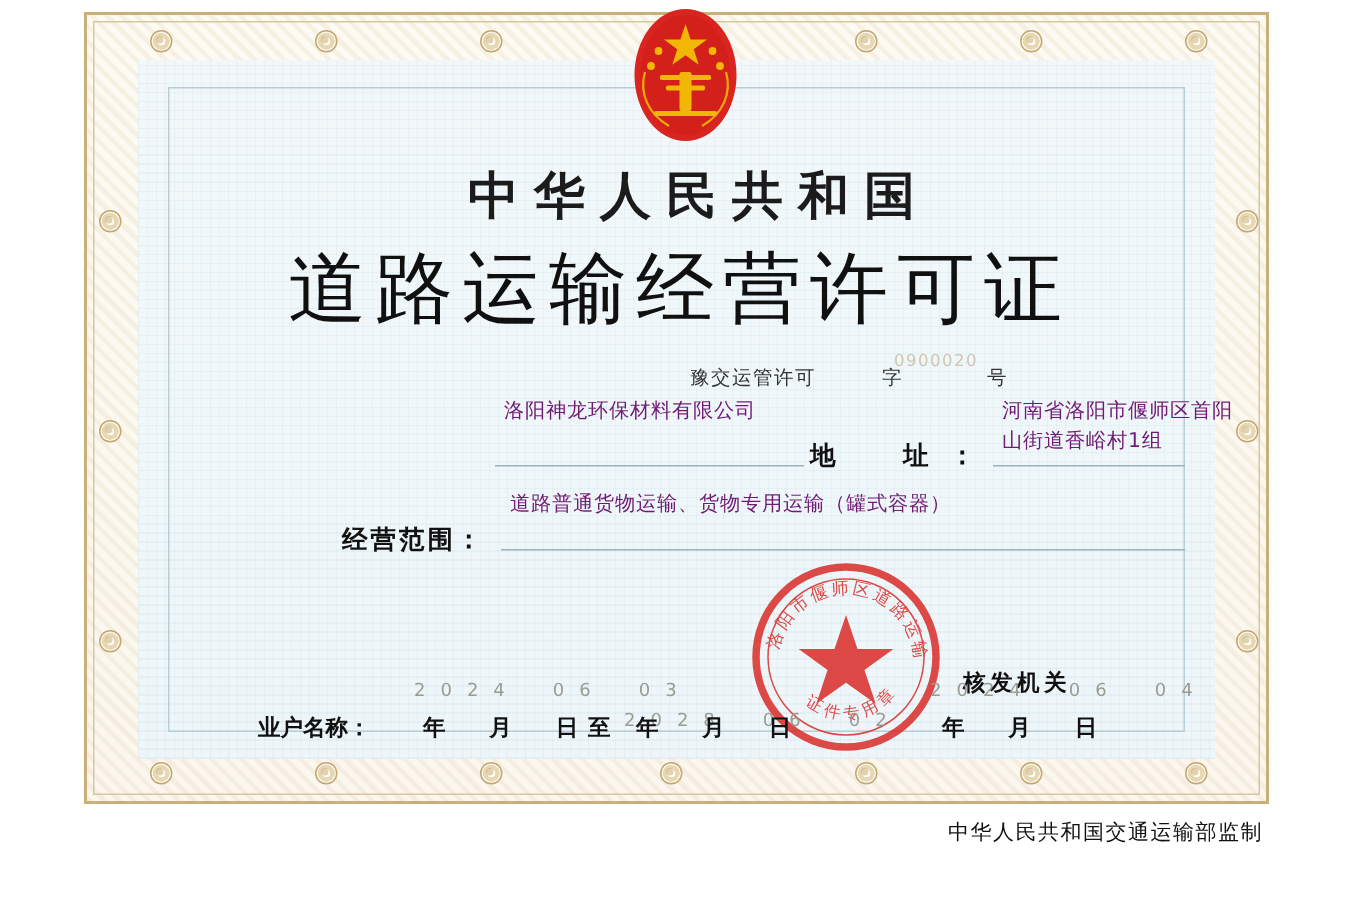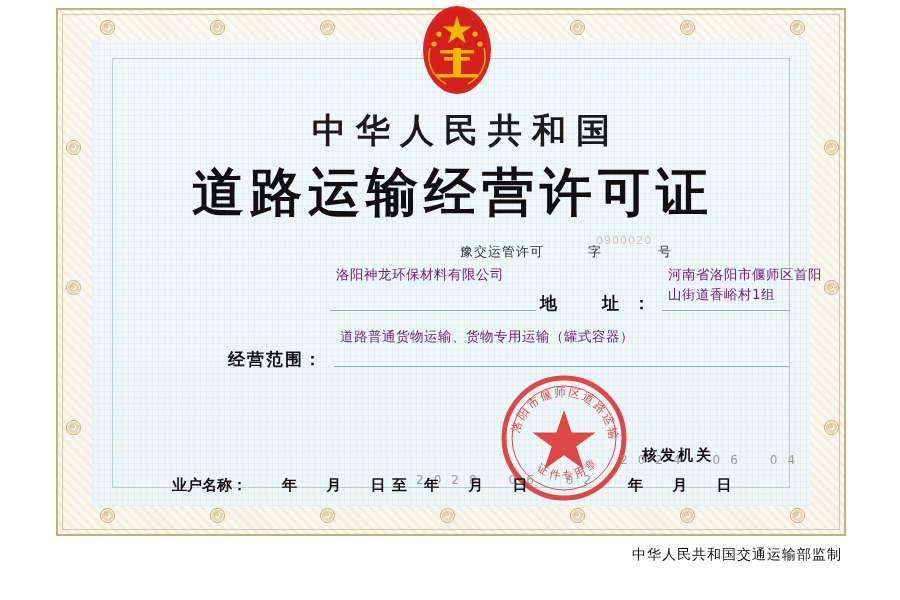--- a/index.html
+++ b/index.html
@@ -107,21 +107,21 @@
     text-indent: 10px;
     margin-left: 22px;
   }
   .title-sub {
     position: absolute;
     left: 0; right: 0;
     top: 158px;
     text-align: center;
     font-family: "DejaVu Sans", "Liberation Sans", sans-serif;
     font-size: 52px;
-    font-weight: bold;
+    font-weight: normal;
     letter-spacing: 6px;
     color: #101010;
     text-indent: 6px;
   }
 
   
   .serial-row {
     position: absolute;
     top: 243px;
     left: 460px;
@@ -310,20 +310,21 @@
         <path id="sealArcBottom" d="M 26 78 A 42 42 0 0 0 106 78" fill="none"></path>
         <text font-size="11" fill="#d9241f" letter-spacing="3" font-family="'DejaVu Sans', sans-serif">
           <textPath href="#sealArcBottom" startOffset="22%">证件专用章</textPath>
         </text>
       </g>
     </svg>
   </div>
 
   <div class="lbl-spaced" id="label-validity">业户名称：</div>
 
+  <div class="date-val" id="dateval-from">2024　06　03</div>
   <div class="date-group" id="date-from">年 月 日</div>
 
   <div class="date-group" id="date-to-sep">至</div>
 
   <div class="date-val" id="dateval-to">2028　06　02</div>
   <div class="date-group" id="date-to">年 月 日</div>
 
   <div class="lbl-spaced" id="label-issuer">核发机关</div>
   <div class="date-val" id="dateval-issue">2024　06　04</div>
   <div class="date-group" id="date-issue">年 月 日</div>

